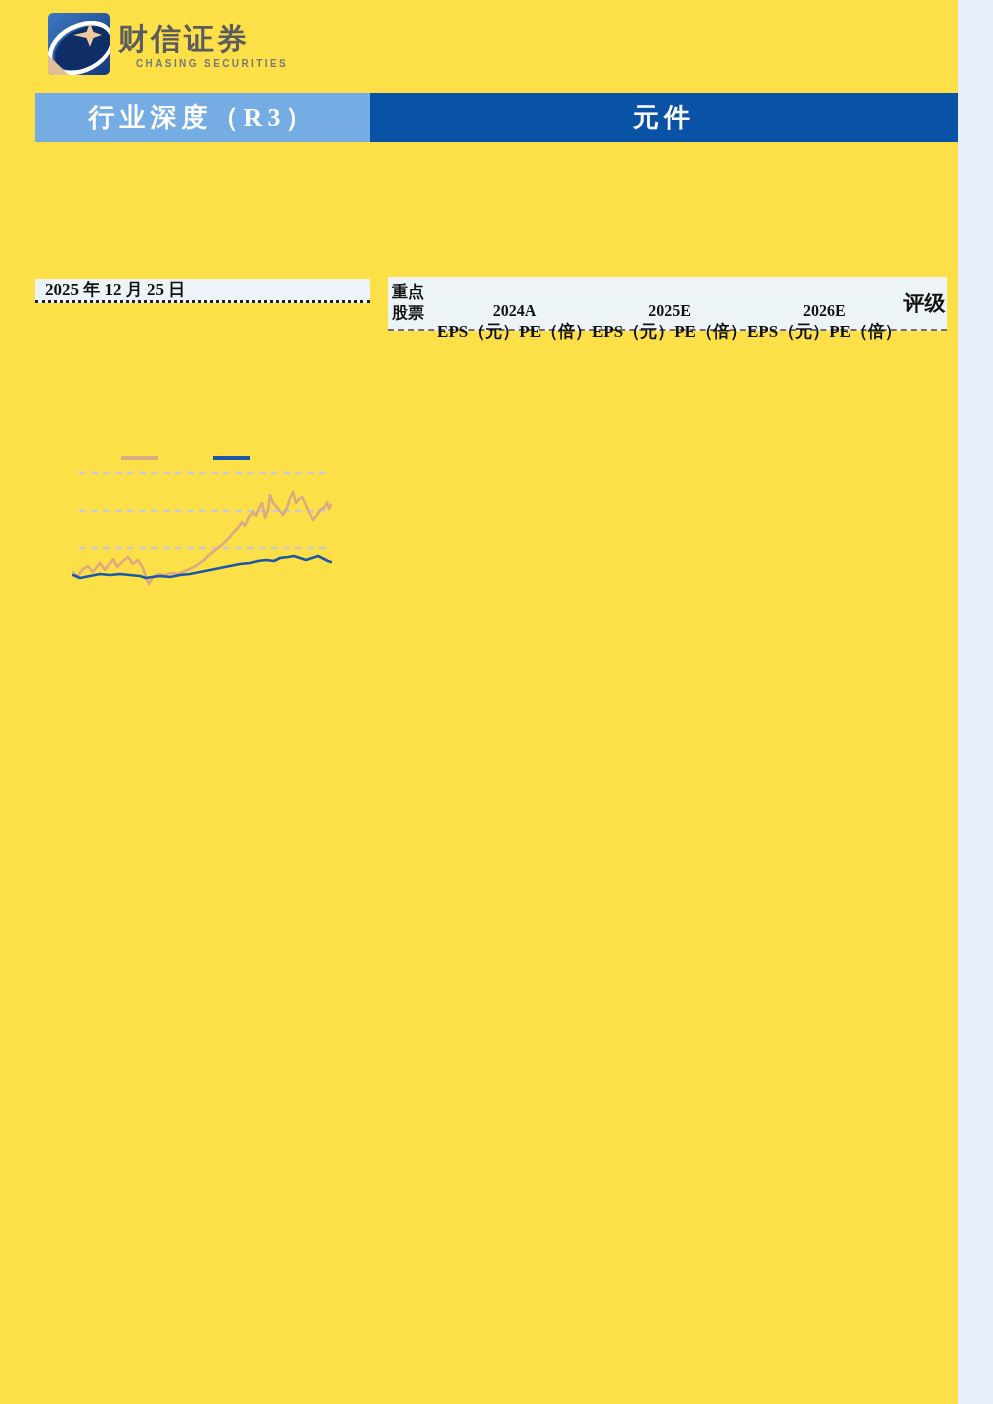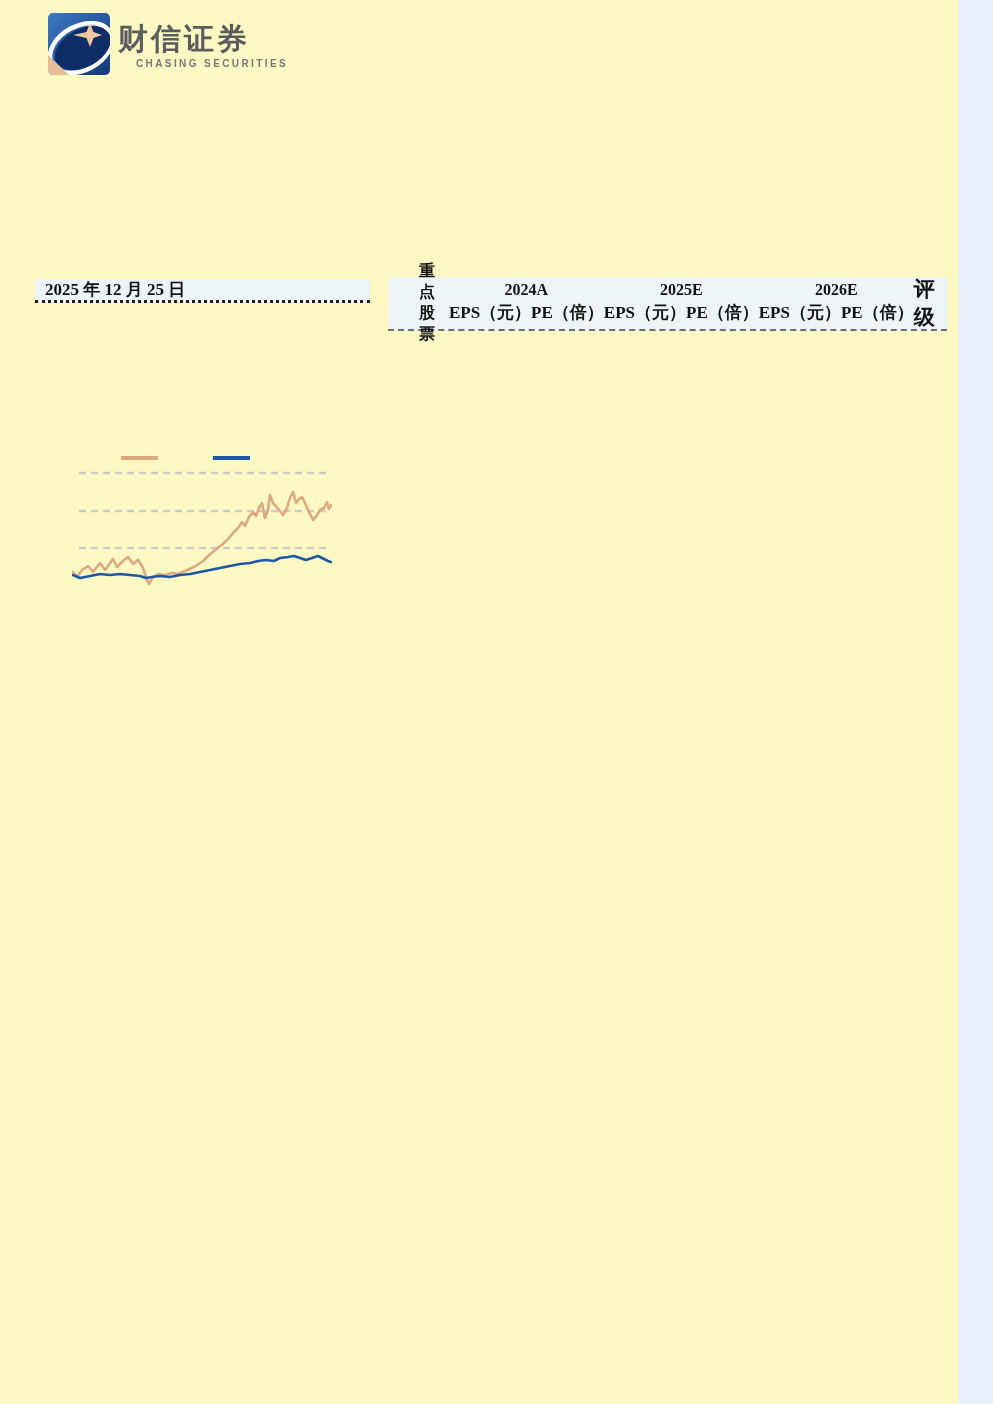--- a/index.html
+++ b/index.html
@@ -1,18 +1,18 @@
 <!DOCTYPE html>
 <html><head>
 <meta charset="utf-8">
 <style>
   html,body{margin:0;padding:0;}
   .page{
     position:relative; width:993px; height:1404px;
-    background:#fef9c3; overflow:hidden;
+    background:#fde047; overflow:hidden;
     font-family:"Liberation Serif", serif; color:#111;
   }
   .right-strip{
     position:absolute; top:0; right:0; width:35px; height:1404px;
     background:#e8f0fb;
   }
   
   .logo-row{position:absolute; left:48px; top:13px; display:flex; align-items:flex-start;}
   .logo-mark{width:62px; height:62px; display:block;}
   .logo-text{margin-left:8px; padding-top:9px;}
@@ -40,24 +40,24 @@
     display:flex; align-items:center; padding-left:10px; box-sizing:border-box;
     font-size:17px; font-weight:700;
   }
   
   .stock-table{
     position:absolute; left:388px; top:277px; width:559px; height:54px;
     border-bottom:2px dashed #6e6e6e;
     display:flex; align-items:stretch; box-sizing:border-box;
     font-weight:700;
   }
-  .st-main{width:72px; display:flex; align-items:center; padding-left:11px; font-size:16px; box-sizing:border-box;margin-left:20px;}
+  .st-main{width:72px; display:flex; align-items:center; padding-left:4px; font-size:16px; box-sizing:border-box;}
   .st-rating{width:68px; display:flex; align-items:center; justify-content:center; font-size:21px;}
   .st-group{flex:1; display:flex; flex-direction:column; justify-content:flex-start;}
-  .st-year{text-align:center; font-size:16px; padding-top:4px; height:24px; box-sizing:border-box;}
+  .st-year{text-align:center; font-size:16px; padding-top:4px; height:24px; box-sizing:border-box;margin-top:21px;}
   .st-subrow{display:flex; font-size:17px; white-space:nowrap;}
   .st-subcell{flex:1; text-align:center;}
   
   .chart{position:absolute; left:72px; top:448px;}
 </style>
 </head>
 <body>
 
 <div class="page">
 
@@ -84,20 +84,22 @@
         <path d="M42 10 L45.5 19 L54 22 L45.5 25 L42 34 L38.5 25 L25 22 L38.5 19 Z" fill="#efc99c"></path>
       </g>
     </svg>
     <div class="logo-text">
       <div class="brand-cn">财信证券</div>
       <div class="brand-en">CHASING SECURITIES</div>
     </div>
   </div>
 
   <div class="banner-row">
+    <div class="banner banner-left" style="background: rgb(116, 172, 227);">行业深度（R3）</div>
+    <div class="banner banner-right" style="background: rgb(10, 82, 165);">元件</div>
   </div>
 
   <div class="date-strip" style="background: rgb(236, 244, 248);">2025 年 12 月 25 日</div>
 
   <div class="stock-table" style="background: rgb(236, 244, 248);">
     <div class="st-main">重点股票</div>
 
     <div class="st-group">
       <div class="st-year">2024A</div>
       <div class="st-subrow">

